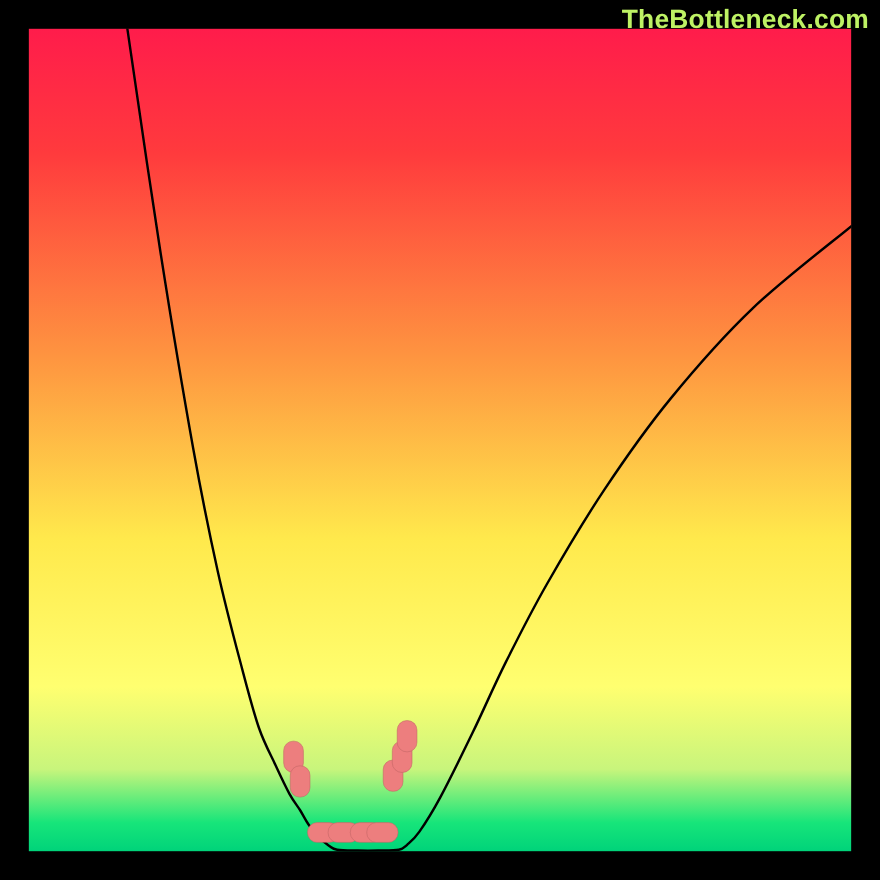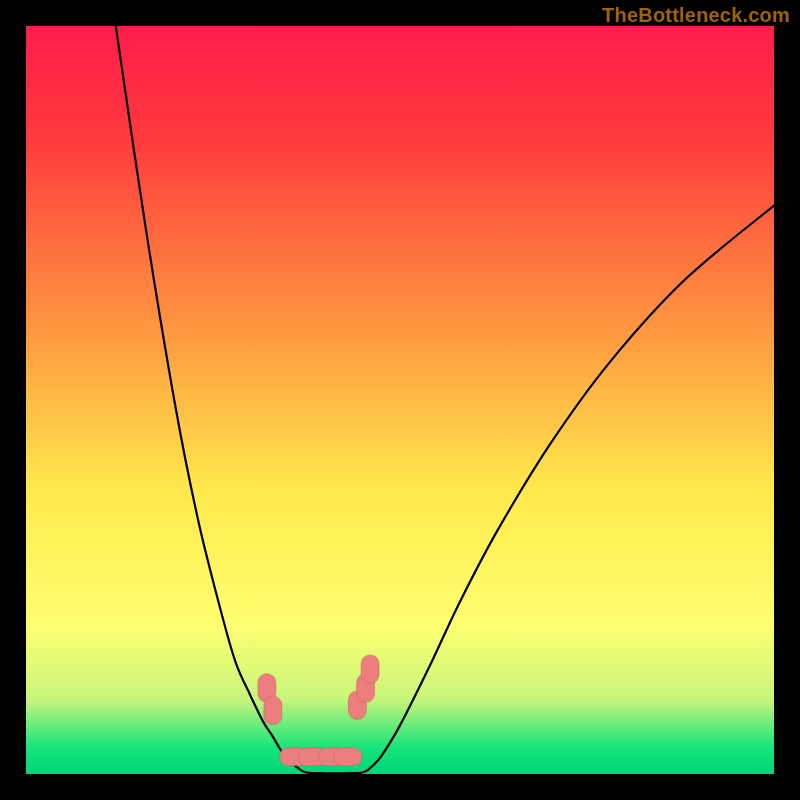--- a/index.html
+++ b/index.html
@@ -23,22 +23,22 @@
     position: absolute;
     left: 0;
     top: 0;
     width: 748px;
     height: 748px;
   }
   .watermark {
     position: absolute;
     top: 4px;
     right: 10px;
-    color: #a16207;
-    font-size: 20px;
+    color: #bef264;
+    font-size: 24px;
     font-weight: 600;
     letter-spacing: 0.2px;
     user-select: none;
   }
   svg {
     display: block;
   }
 </style>
 </head>
 <body>

